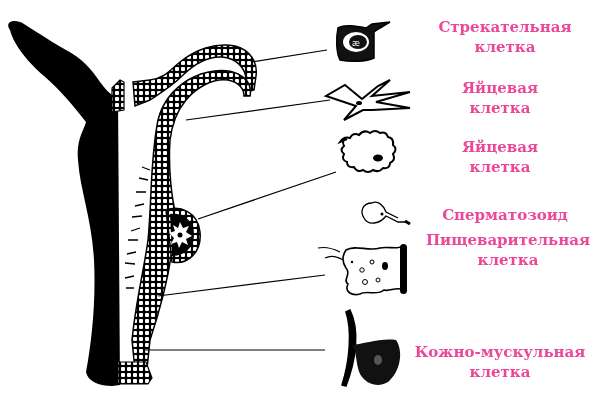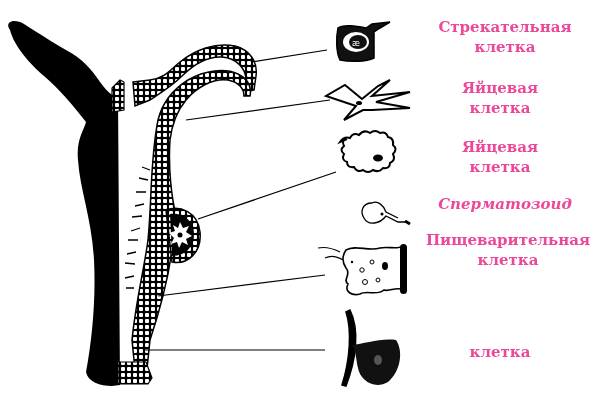--- a/index.html
+++ b/index.html
@@ -114,22 +114,23 @@
   <span>клетка</span>
 </div>
 <div class="label" style="left:450px; top:78px; width:100px;">
   <span>Яйцевая</span>
   <span>клетка</span>
 </div>
 <div class="label" style="left:450px; top:137px; width:100px;">
   <span>Яйцевая</span>
   <span>клетка</span>
 </div>
-<div class="label" style="left:430px; top:194px; width:150px;font-style:italic;">
+<div class="label" style="left:430px; top:205px; width:150px;">
   <span>Сперматозоид</span>
 </div>
 <div class="label" style="left:418px; top:230px; width:180px;">
   <span>Пищеварительная</span>
   <span>клетка</span>
 </div>
 <div class="label" style="left:402px; top:342px; width:196px;">
+  <span>Кожно-мускульная</span>
   <span>клетка</span>
 </div>
 
 </body></html>

